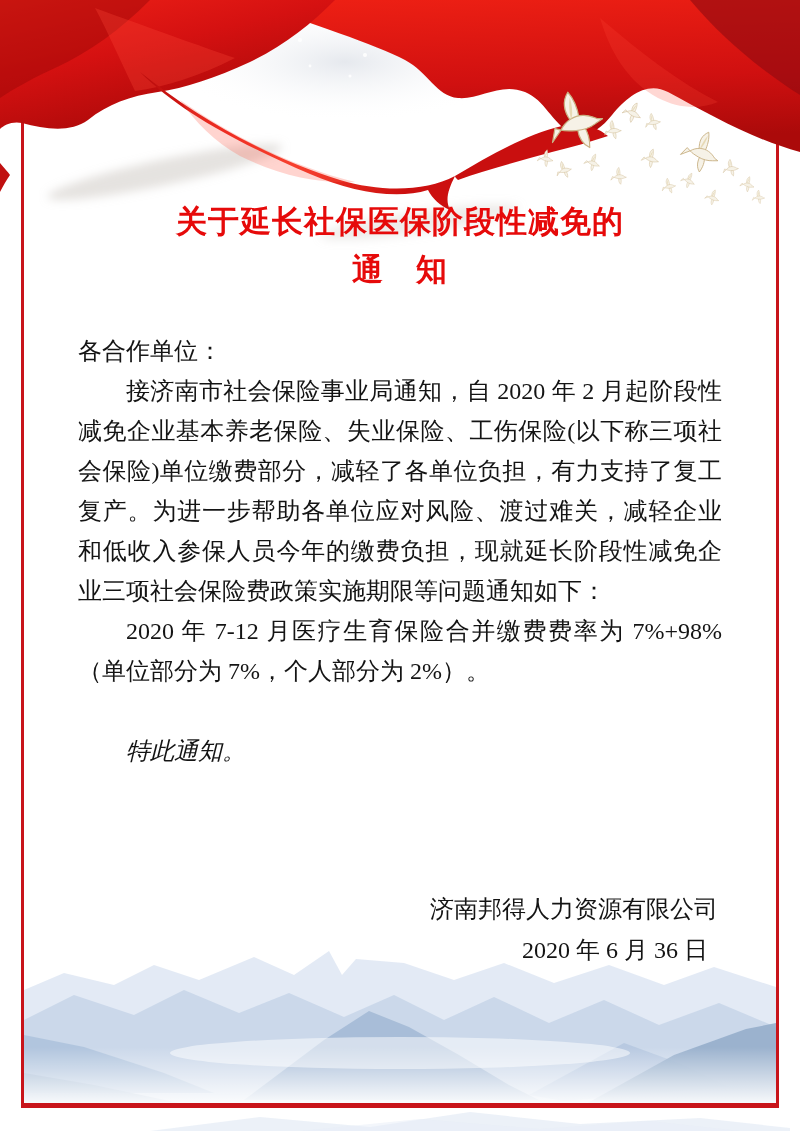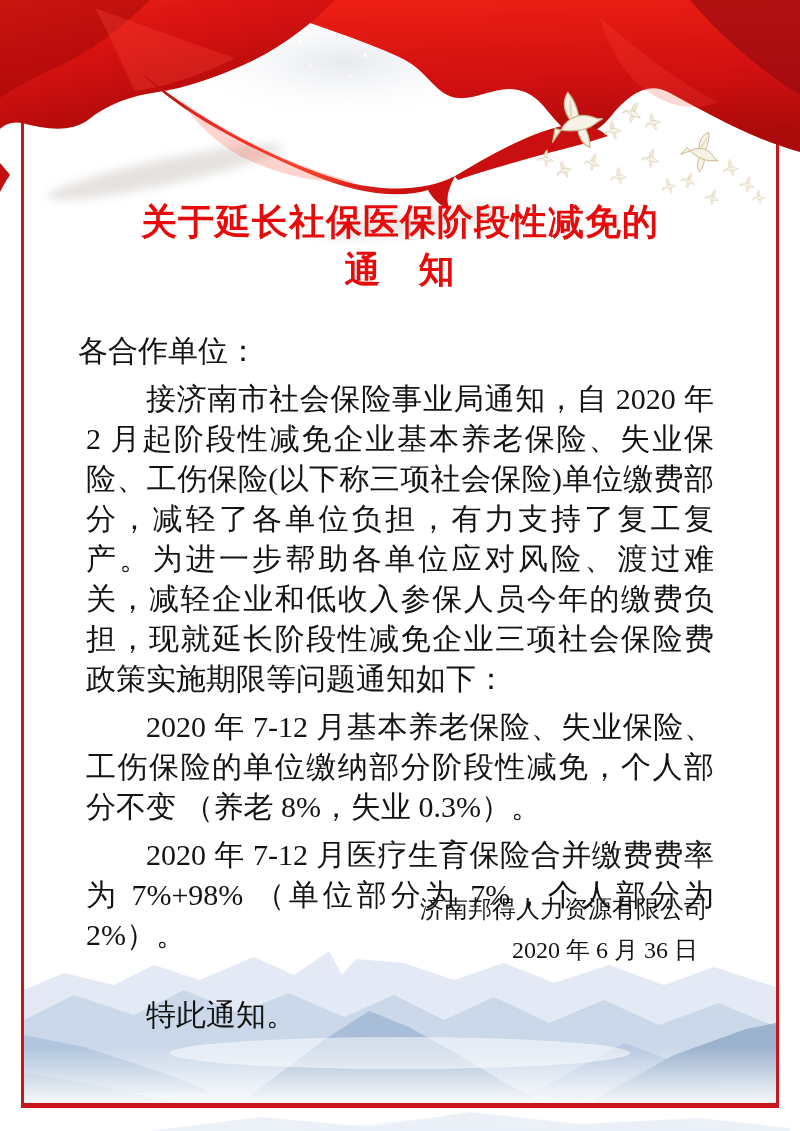--- a/index.html
+++ b/index.html
@@ -22,33 +22,33 @@
   }
 
   .ribbon{position:absolute;left:0;top:0;width:800px;height:400px;z-index:3;pointer-events:none;}
   .mountains{position:absolute;left:24px;top:935px;width:752px;height:170px;z-index:1;}
   .mountains-below{position:absolute;left:0;top:1109px;width:800px;height:22px;z-index:0;}
 
   .title{
     position:absolute;left:0;top:198px;width:800px;margin:0;
     text-align:center;color:#e60a0a;
     font-family:"Liberation Sans","DejaVu Sans",sans-serif;
-    font-weight:700;font-size:36px;line-height:48px;
+    font-weight:700;font-size:31px;line-height:48px;
     z-index:4;letter-spacing:1px;
   }
   .content{
     position:absolute;left:78px;top:331px;width:644px;
-    font-size:30px;line-height:40px;color:#141414;
+    font-size:24px;line-height:40px;color:#141414;
     text-align:justify;z-index:4;
   }
   .content .salutation{margin:0;}
-  .content p{margin:8px;text-indent:2em;}
-  .content p.closing{margin-top:40px;}
+  .content p{margin:0;text-indent:2em;}
+  .content p.closing{margin-top:40px;font-style:italic;}
   .sign-block{
-    position:absolute;left:64px;top:889px;width:644px;
+    position:absolute;left:74px;top:889px;width:644px;
     font-size:24px;line-height:41px;color:#141414;
     text-align:right;z-index:4;
   }
   .sign-block .date{padding-right:10px;}
 </style>
 </head>
 <body>
 
 <div class="page">
 
@@ -162,21 +162,20 @@
   </svg>
 
   <h1 class="title">
     <span>关于延长社保医保阶段性减免的</span><br>
     <span>通　知</span>
   </h1>
 
   <div class="content">
     <div class="salutation">各合作单位：</div>
     <p>接济南市社会保险事业局通知，自 2020 年 2 月起阶段性减免企业基本养老保险、失业保险、工伤保险(以下称三项社会保险)单位缴费部分，减轻了各单位负担，有力支持了复工复产。为进一步帮助各单位应对风险、渡过难关，减轻企业和低收入参保人员今年的缴费负担，现就延长阶段性减免企业三项社会保险费政策实施期限等问题通知如下：</p>
-    <p>2020 年 7-12 月基本养老保险、失业保险、工伤保险的单位缴纳部分阶段性减免，个人部分不变 （养老 8%，失业 0.3%）。</p>
     <p>2020 年 7-12 月医疗生育保险合并缴费费率为 7%+98% （单位部分为 7%，个人部分为 2%）。</p>
     <p class="closing">特此通知。</p>
   </div>
 
   <div class="sign-block">
     <div class="signature">济南邦得人力资源有限公司</div>
     <div class="date">2020 年 6 月 36 日</div>
   </div>
 
 </div>

